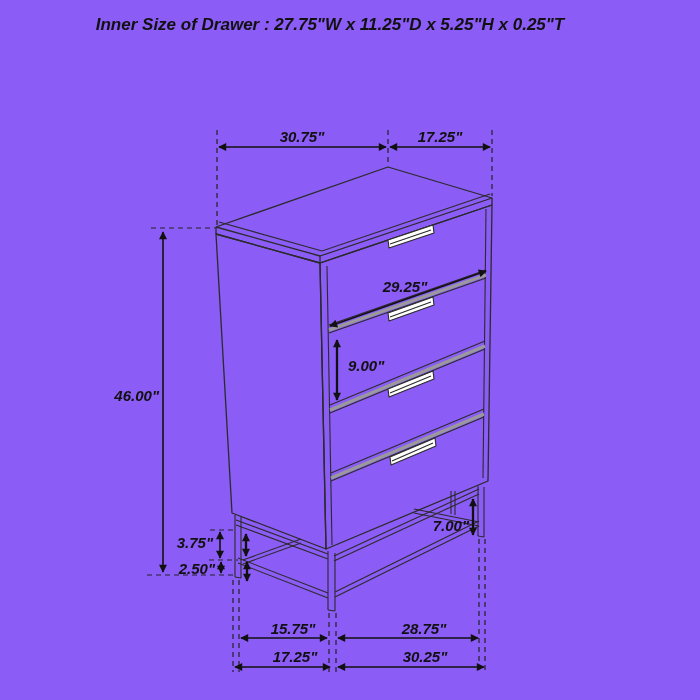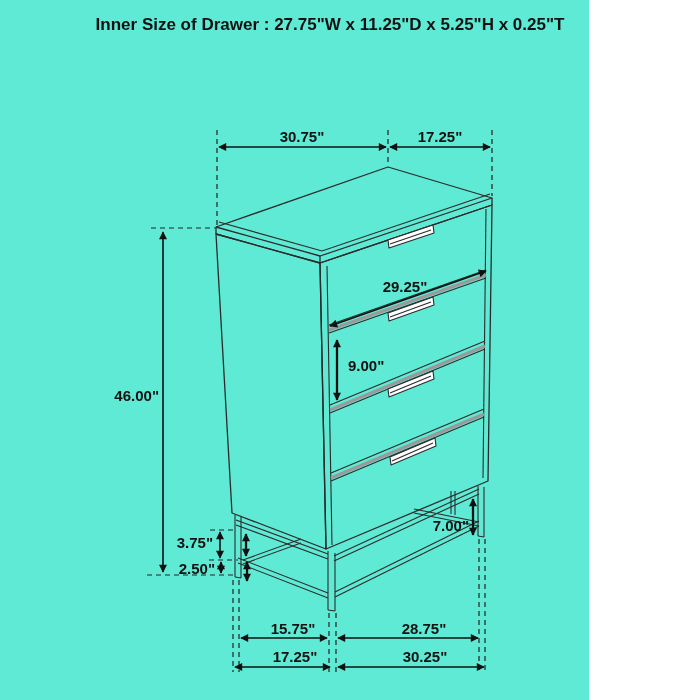--- a/index.html
+++ b/index.html
@@ -1,17 +1,17 @@
 <!DOCTYPE html>
 <html><head>
 <meta charset="utf-8">
 <style>
   html,body{margin:0;padding:0;background:#ffffff;}
-  .page{position:relative;width:589px;height:700px;background:#5eead4;overflow:hidden;
-        font-family:"Liberation Sans",sans-serif;}
+  .page{position:relative;width:700px;height:700px;background:#8b5cf6;overflow:hidden;
+        font-family:"Liberation Sans",sans-serif;font-style:italic;}
   svg{display:block;}
   text{font-family:"Liberation Sans",sans-serif;font-weight:bold;fill:#111111;}
   .title-text{font-size:17px;}
   .dim-text{font-size:15px;}
   .outline{fill:none;stroke:#2b2b2b;stroke-width:1.3;stroke-linejoin:round;}
   .thin{fill:none;stroke:#2b2b2b;stroke-width:1.1;}
   .grayband{fill:none;stroke:#9a9a9a;stroke-width:3;}
   .dash{fill:none;stroke:#222222;stroke-width:1.2;stroke-dasharray:5 4;}
   .dim{fill:none;stroke:#111111;stroke-width:1.6;}
   .dimbold{fill:none;stroke:#111111;stroke-width:2.3;}

